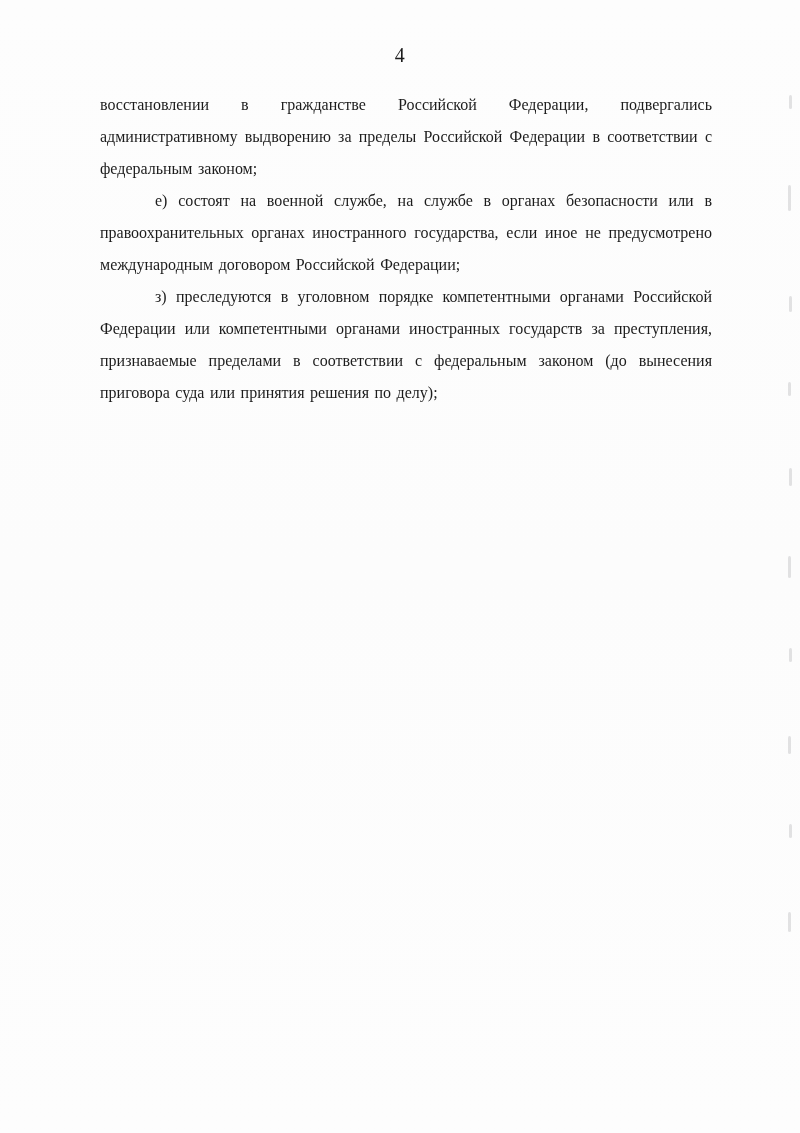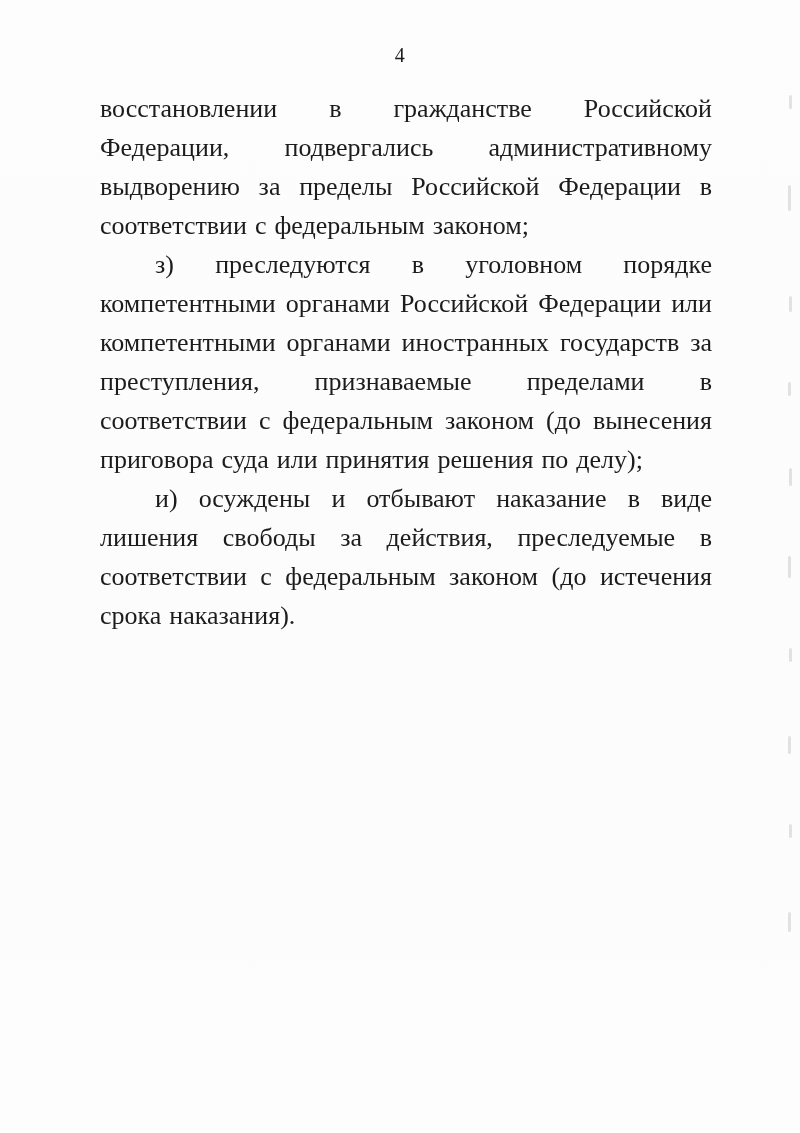--- a/index.html
+++ b/index.html
@@ -24,22 +24,22 @@
     right: 0;
     text-align: center;
     font-size: 20px;
     letter-spacing: 0.5px;
   }
   .content {
     position: absolute;
     top: 89px;
     left: 100px;
     width: 612px;
-    font-size: 26px;
-    line-height: 39px;
+    font-size: 16px;
+    line-height: 32px;
     text-align: justify;
     word-spacing: 1.5px;
   }
   .content p {
     margin: 0;
     text-indent: 55px;
   }
   .content p.continuation {
     text-indent: 0;
   }
@@ -54,22 +54,22 @@
 </style>
 </head>
 <body>
 
 <div class="page">
 
   <div class="page-number">4</div>
 
   <div class="content">
     <p class="continuation">восстановлении в гражданстве Российской Федерации, подвергались административному выдворению за пределы Российской Федерации в соответствии с федеральным законом;</p>
+    <p>е) состоят на военной службе, на службе в органах безопасности или в правоохранительных органах иностранного государства, если иное не предусмотрено международным договором Российской Федерации;</p>
     <p>з) преследуются в уголовном порядке компетентными органами Российской Федерации или компетентными органами иностранных государств за преступления, признаваемые пределами в соответствии с федеральным законом (до вынесения приговора суда или принятия решения по делу);</p>
-    <p>и) осуждены и отбывают наказание в виде лишения свободы за действия, преследуемые в соответствии с федеральным законом (до истечения срока наказания).</p>
   </div>
 
   <div class="artifact" style="right:8px; top:95px;  height:14px;"></div>
   <div class="artifact" style="right:9px; top:185px; height:26px;"></div>
   <div class="artifact" style="right:8px; top:296px; height:16px;"></div>
   <div class="artifact" style="right:9px; top:382px; height:14px;"></div>
   <div class="artifact" style="right:8px; top:468px; height:18px;"></div>
   <div class="artifact" style="right:9px; top:556px; height:22px;"></div>
   <div class="artifact" style="right:8px; top:648px; height:14px;"></div>
   <div class="artifact" style="right:9px; top:736px; height:18px;"></div>

